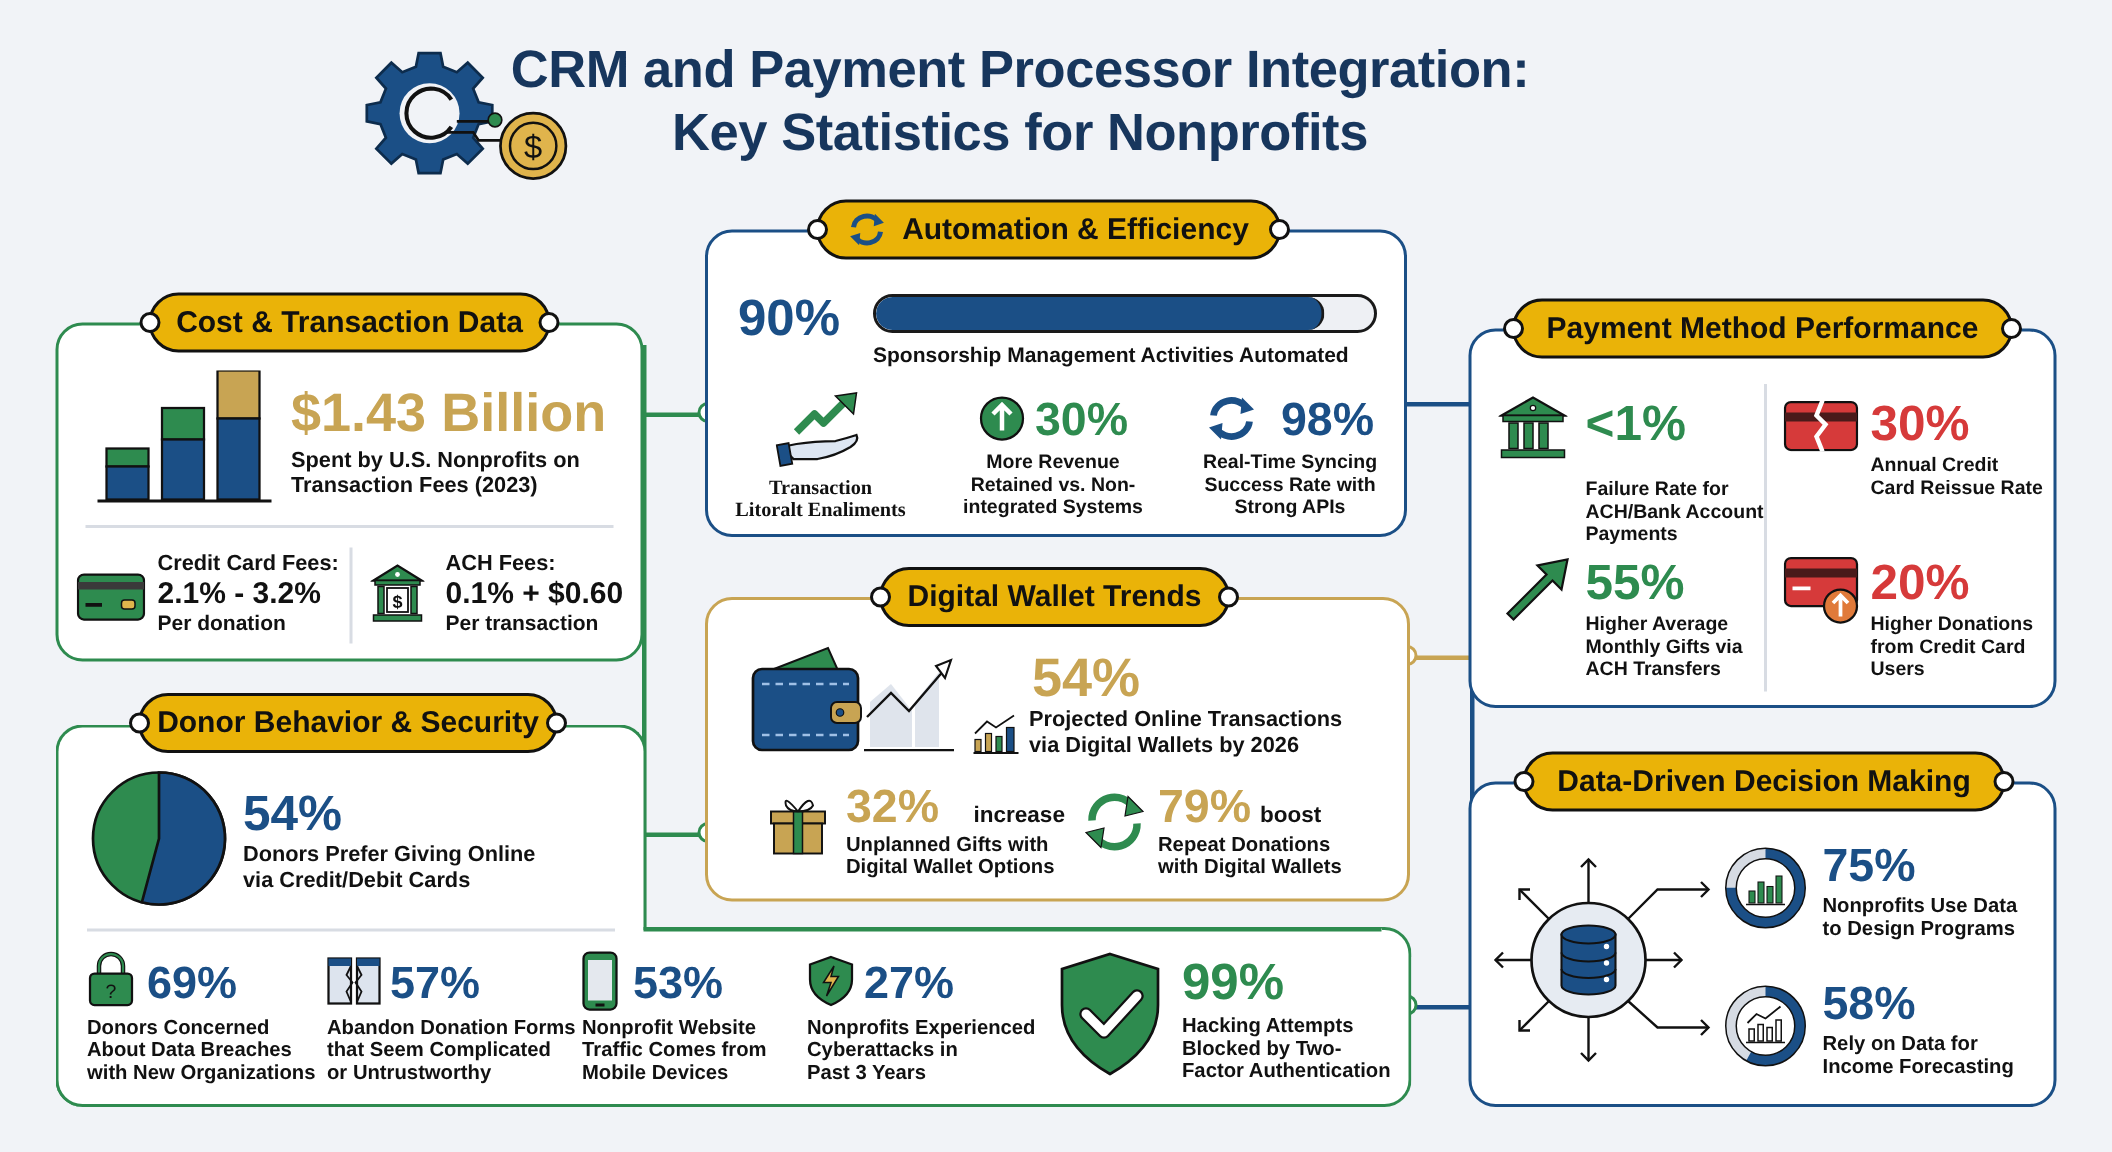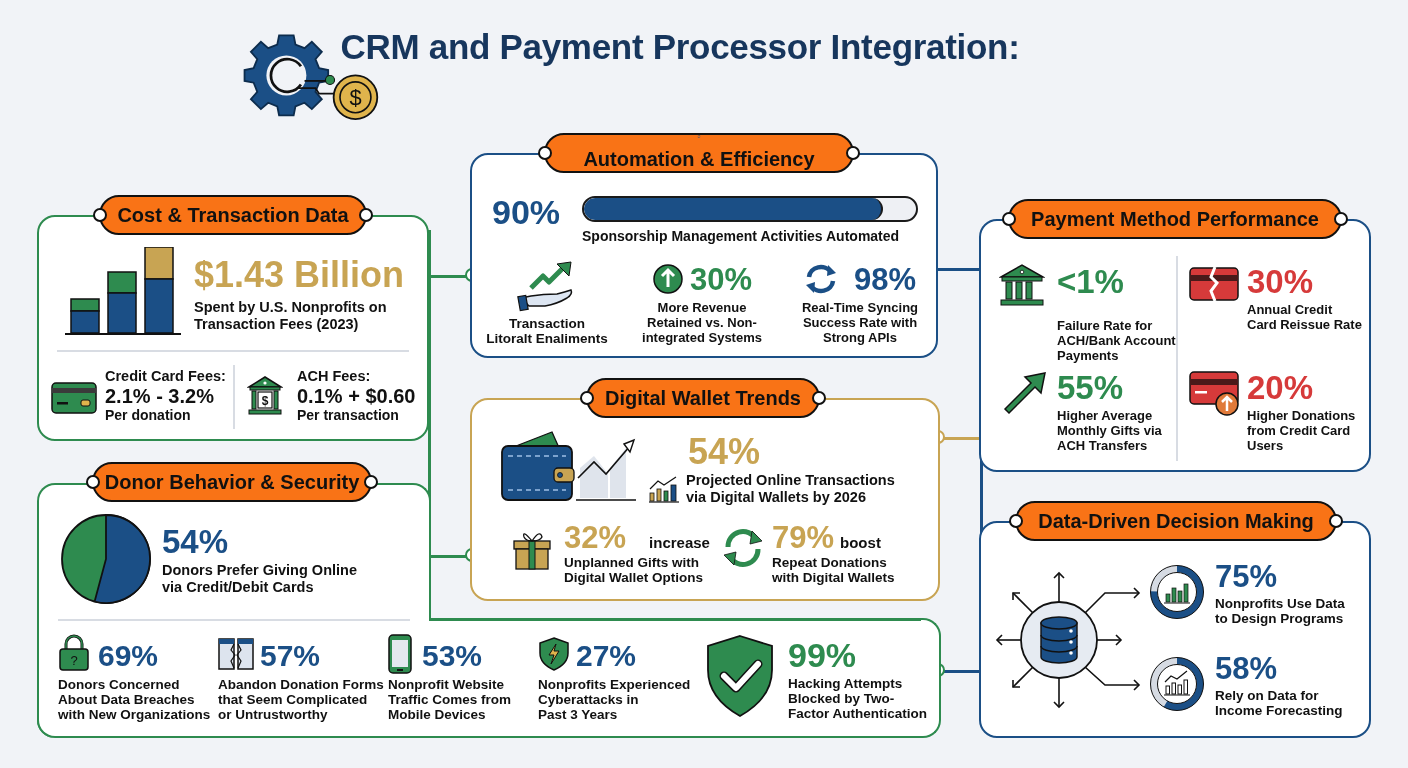--- a/index.html
+++ b/index.html
@@ -24,25 +24,25 @@
   
   .panel {
     position: absolute; background: #ffffff;
     border: 2.5px solid; border-radius: 18px;
   }
   .green-b { border-color: #2e8b4f; }
   .blue-b { border-color: #1b4f86; }
   .gold-b { border-color: #c8a453; }
 
   .pill {
-    position: absolute; background: #f97316;
+    position: absolute; background: #eab308;
     border: 2.5px solid; border-radius: 22px;
     height: 40px; display: flex; align-items: center; justify-content: center;
     font-weight: bold; font-size: 20px; color: #111;
-    padding: 0 18px; white-space: nowrap; flex-direction: column;
+    padding: 0 18px; white-space: nowrap;
   }
   .pill::before, .pill::after {
     content: ""; position: absolute; top: 50%; width: 10px; height: 10px;
     border-radius: 50%; background: #fff; border: 2.5px solid; border-color: inherit;
     transform: translateY(-50%);
   }
   .pill::before { left: -8px; }
   .pill::after { right: -8px; }
 
   .dot {
@@ -98,20 +98,21 @@
     </g>
     <line x1="68" y1="56" x2="92" y2="56" stroke="#111" stroke-width="2"></line>
     <circle cx="96" cy="55" r="5" fill="#2e8b4f" stroke="#111" stroke-width="1.2"></circle>
     <polyline points="60,64 80,64 84,70 100,70" fill="none" stroke="#111" stroke-width="2"></polyline>
     <circle cx="124" cy="74" r="24" fill="#e0b44c" stroke="#111" stroke-width="2"></circle>
     <circle cx="124" cy="74" r="17" fill="none" stroke="#111" stroke-width="1.8"></circle>
     <text x="124" y="83" text-anchor="middle" font-size="24" font-family="Liberation Sans, sans-serif" fill="#111">$</text>
   </svg>
   <div class="title-text">
     <div>CRM and Payment Processor Integration:</div>
+    <div>Key Statistics for Nonprofits</div>
   </div>
 </div>
 
 <div class="panel green-b" style="left:37px; top:215px; width:392px; height:226px;">
 
   <svg class="abs" style="left:24px; top:30px;" width="120" height="90" viewBox="0 0 120 90">
     <rect x="8" y="52" width="28" height="12" fill="#2e8b4f" stroke="#111" stroke-width="1.5"></rect>
     <rect x="8" y="64" width="28" height="22" fill="#1b4f86" stroke="#111" stroke-width="1.5"></rect>
     <rect x="45" y="25" width="28" height="21" fill="#2e8b4f" stroke="#111" stroke-width="1.5"></rect>
     <rect x="45" y="46" width="28" height="40" fill="#1b4f86" stroke="#111" stroke-width="1.5"></rect>
@@ -157,21 +158,21 @@
 </div>
 <div class="pill green-b" style="left:99px; top:195px; width:268px;">Cost &amp; Transaction Data</div>
 
 <div class="panel blue-b" style="left:470px; top:153px; width:468px; height:205px;">
   <div class="abs big navy" style="left:20px; top:40px; font-size:34px;">90%</div>
   <div class="progress" style="left:110px; top:41px; width:336px;">
     <div class="progress-fill" id="auto-fill" style="width:90%;"></div>
   </div>
   <div class="abs lbl" style="left:110px; top:74px; font-size:14px;">Sponsorship Management Activities Automated</div>
 
-  <div class="abs" style="left:10px; top:105px; width:130px; text-align:center;">
+  <div class="abs" style="left:10px; top:105px; width:130px; text-align:center;font-family:Liberation Serif, serif;">
     <svg width="60" height="52" viewBox="0 0 60 52">
       <polyline points="14,28 26,16 32,22 46,8" fill="none" stroke="#2e8b4f" stroke-width="5" stroke-linejoin="round"></polyline>
       <polygon points="40,4 54,2 52,16" fill="#2e8b4f" stroke="#111" stroke-width="1"></polygon>
       <path d="M4,38 L14,36 Q26,34 40,34 Q48,32 54,30 Q56,34 50,38 Q40,44 28,46 L12,46 Z" fill="#dde6f2" stroke="#111" stroke-width="1.5"></path>
       <rect x="2" y="36" width="8" height="14" fill="#1b4f86" stroke="#111" stroke-width="1.2" transform="rotate(-10 6 43)"></rect>
     </svg>
     <div class="lbl" style="font-size:13.5px; margin-top:0;">
       <div>Transaction</div>
       <div>Litoralt Enaliments</div>
     </div>

